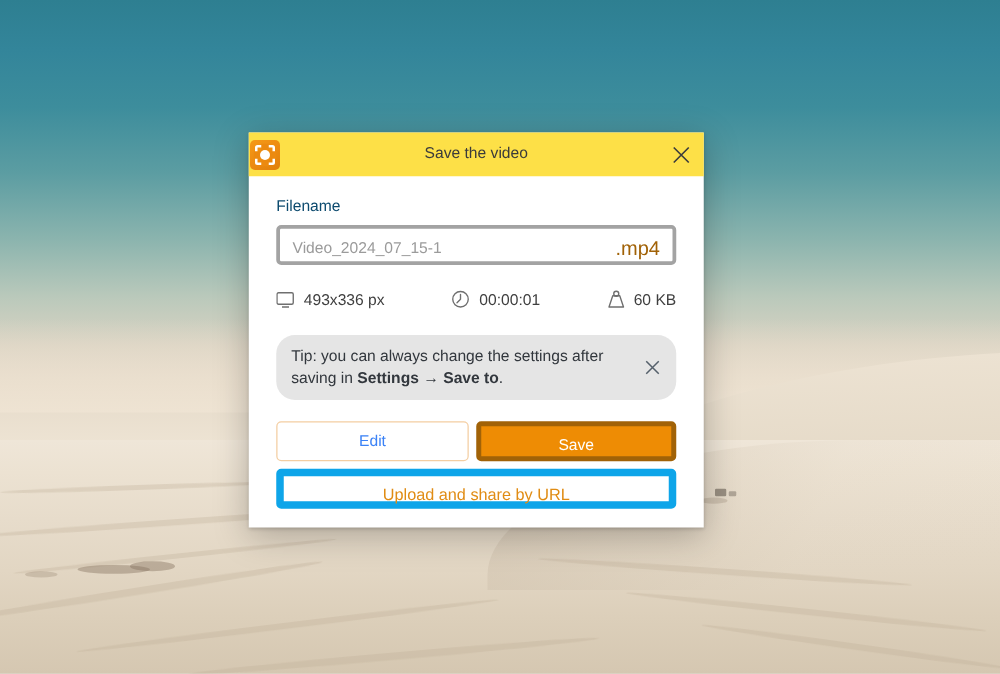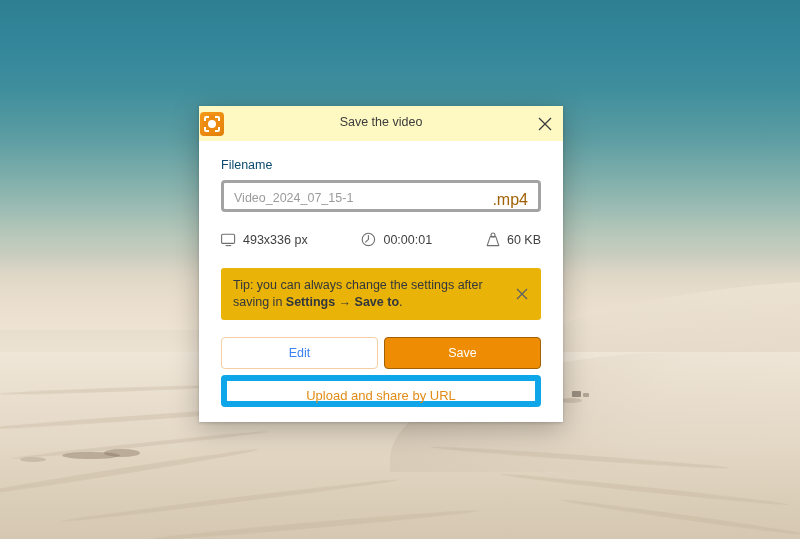--- a/index.html
+++ b/index.html
@@ -124,21 +124,21 @@
     left: 199px;
     top: 106px;
     width: 364px;
     height: 316px;
     background: #ffffff;
     box-shadow: 0 6px 26px rgba(0,0,0,0.26), 0 1px 3px rgba(0,0,0,0.18);
   }
   .titlebar {
     position: relative;
     height: 35px;
-    background: #fef9c3;
+    background: #fde047;
   }
   .app-icon {
     position: absolute;
     left: 1px;
     top: 6px;
     width: 24px;
     height: 24px;
     border-radius: 4px;
     background: linear-gradient(145deg, #f59a18 0%, #ec8a10 55%, #e07f0a 100%);
   }
@@ -236,22 +236,22 @@
     gap: 7px;
     font-size: 12.5px;
     color: #3f3f3f;
     white-space: nowrap;
   }
   .meta-item svg { display: block; }
 
   .tip {
     position: relative;
     margin-top: 21px;
-    background: #eab308;
-    border-radius: 3px;
+    background: #e5e5e5;
+    border-radius: 15px;
     min-height: 42px;
     padding: 9px 44px 9px 12px;
     box-sizing: border-box;
   }
   .tip-text {
     font-size: 12.5px;
     line-height: 17px;
     color: #32373d;
   }
   .tip-text b { font-weight: bold; }
@@ -282,21 +282,21 @@
     cursor: pointer;
     user-select: none;
   }
   .btn-outline {
     background: #ffffff;
     border: 1px solid #f4ceA2;
     color: #3b82f6;
   }
   .btn-primary {
     background: #ee8c04;
-    border: 1px solid #a16207;
+    border: 4px solid #a16207;
     color: #ffffff;
   }
   .btn-wide {
     margin-top: 6px;
     width: 100%;
     height: 32px;
     line-height: 30px;
     text-align: center;
     font-size: 13px;
     border-radius: 4px;

